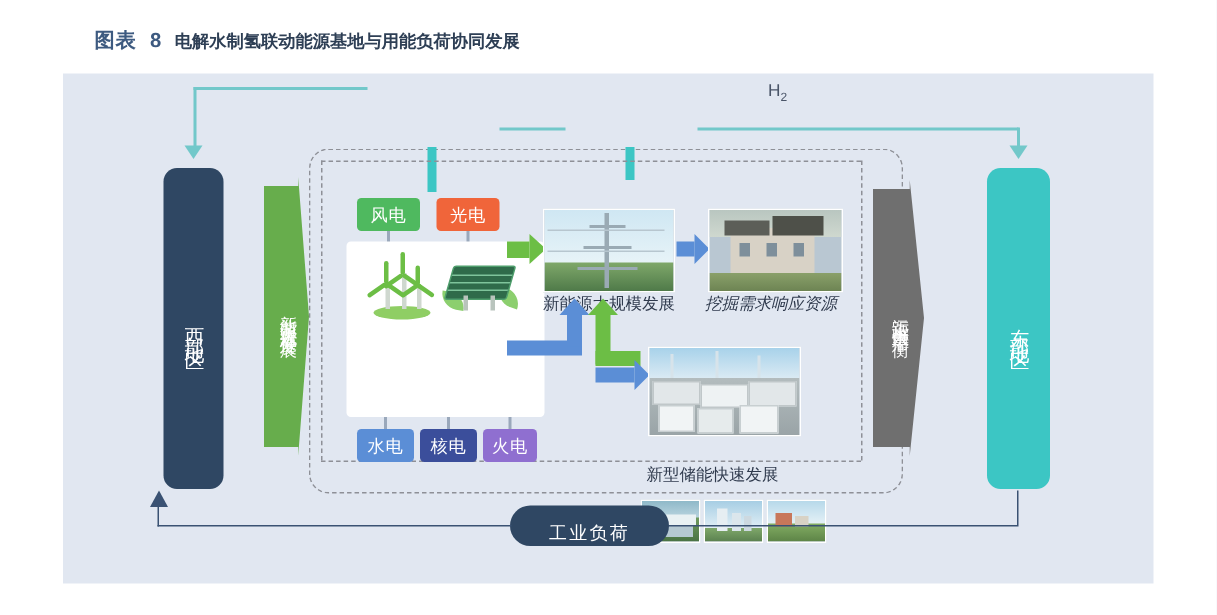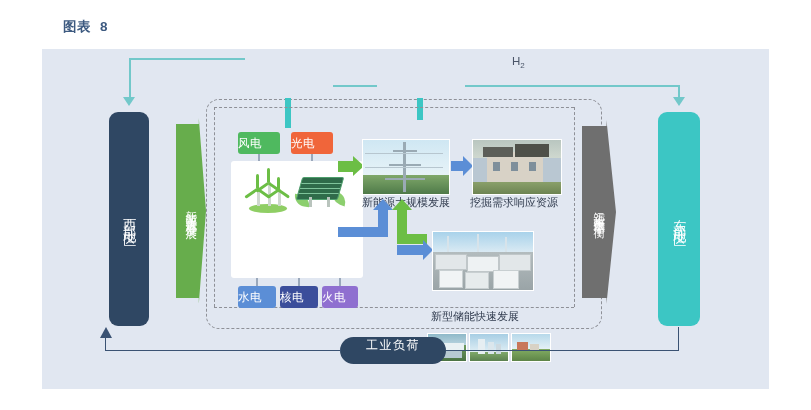--- a/index.html
+++ b/index.html
@@ -44,21 +44,21 @@
         display:flex;align-items:center;justify-content:center;letter-spacing:1px;}
   #btn-offgrid{left:203px;top:23px;width:88px;}
   #btn-ongrid{left:335px;top:23px;width:88px;}
 
   
   .tline{background:#72c8ca;}
   .tline.h{height:1.6px;} .tline.v{width:1.6px;}
 
   
   .chip{height:22px;border-radius:3px;color:#fff;font-size:11.5px;
-        display:flex;align-items:center;letter-spacing:.5px;}
+        display:flex;align-items:center;justify-content:center;letter-spacing:.5px;}
   #chip-wind{left:196px;top:83px;width:42px;background:#4fb95f;}
   #chip-solar{left:249px;top:83px;width:42px;background:#f0653a;}
   #chip-hydro{left:196px;top:237px;width:38px;background:#5b8ed6;}
   #chip-nuclear{left:238px;top:237px;width:38px;background:#3b4e9b;}
   #chip-thermal{left:280px;top:237px;width:36px;background:#8f6fd0;}
 
   
   #src-panel{left:189px;top:112px;width:132px;height:117px;background:#ffffff;border-radius:3px;}
 
   
@@ -93,38 +93,39 @@
   
   .tri{position:absolute;width:0;height:0;}
   .tri-r{border-top:7px solid transparent;border-bottom:7px solid transparent;}
   .tri-d{border-left:6px solid transparent;border-right:6px solid transparent;}
   .tri-u{border-left:6px solid transparent;border-right:6px solid transparent;}
 
   .bar{position:absolute;}
 
   
   #ind-load{left:298px;top:288px;width:106px;height:27px;background:#2f4763;
-            border-radius:14px;display:flex;align-items:flex-start;justify-content:center;
+            border-radius:14px;display:flex;align-items:flex-end;justify-content:center;
             color:#fff;font-size:12px;letter-spacing:1.5px;}
   .nline{background:#3a5273;}
   .nline.h{height:1.4px;} .nline.v{width:1.4px;}
 
   
   .dash{position:absolute;border-style:dashed;border-color:#8e9097;}
 
   
   #h2label{left:470px;top:6px;font-size:11.5px;color:#4a5568;}
   #h2label sub{font-size:8px;}
 </style>
 </head>
 <body>
 
 <div id="fig-title">
   <span class="tl-label">图表</span>
   <span class="tl-num">8</span>
+  <span class="tl-text">电解水制氢联动能源基地与用能负荷协同发展</span>
 </div>
 
 <div id="canvas">
 
   <div class="abs" id="dash-box"></div>
 
   <div class="abs tline h" style="left:87px;top:9px;width:116px;"></div>
   <div class="abs tline v" style="left:87px;top:9px;height:40px;"></div>
   <div class="abs tri tri-d" style="left:81px;top:48px;border-top:9px solid #72c8ca;"></div>
 
@@ -261,21 +262,21 @@
   <div class="abs photo" id="ph-house">
     <div class="sky" style="height:34%;background:linear-gradient(#b9c6c0,#cfd8cf);"></div>
     <div class="hill" style="height:22%;background:linear-gradient(#8aa06a,#6d8453);"></div>
     <div style="position:absolute;left:14px;top:12px;width:56px;height:30px;background:#d8d2c6;"></div>
     <div style="position:absolute;left:10px;top:7px;width:30px;height:10px;background:#5c5e58;"></div>
     <div style="position:absolute;left:42px;top:4px;width:34px;height:13px;background:#4e5049;"></div>
     <div style="position:absolute;left:20px;top:22px;width:7px;height:9px;background:#7e8f9b;"></div>
     <div style="position:absolute;left:38px;top:22px;width:7px;height:9px;background:#7e8f9b;"></div>
     <div style="position:absolute;left:56px;top:22px;width:7px;height:9px;background:#7e8f9b;"></div>
   </div>
-  <div class="cap" style="left:428px;top:146px;">挖掘需求响应资源</div>
+  <div class="cap" style="left:428px;top:146px;font-style:italic;">挖掘需求响应资源</div>
 
   <div class="abs bar" style="left:296px;top:178px;width:50px;height:10px;background:#5b8ed6;"></div>
   <div class="abs bar" style="left:336px;top:160px;width:10px;height:22px;background:#5b8ed6;"></div>
   <div class="abs tri tri-u" style="left:331px;top:150px;border-bottom:11px solid #5b8ed6;border-left-width:10px;border-right-width:10px;"></div>
 
   <div class="abs bar" style="left:355px;top:160px;width:10px;height:34px;background:#6cbe45;"></div>
   <div class="abs bar" style="left:355px;top:185px;width:30px;height:10px;background:#6cbe45;"></div>
   <div class="abs tri tri-u" style="left:350px;top:150px;border-bottom:11px solid #6cbe45;border-left-width:10px;border-right-width:10px;"></div>
 
   <div class="abs bar" style="left:355px;top:196px;width:26px;height:10px;background:#5b8ed6;"></div>

